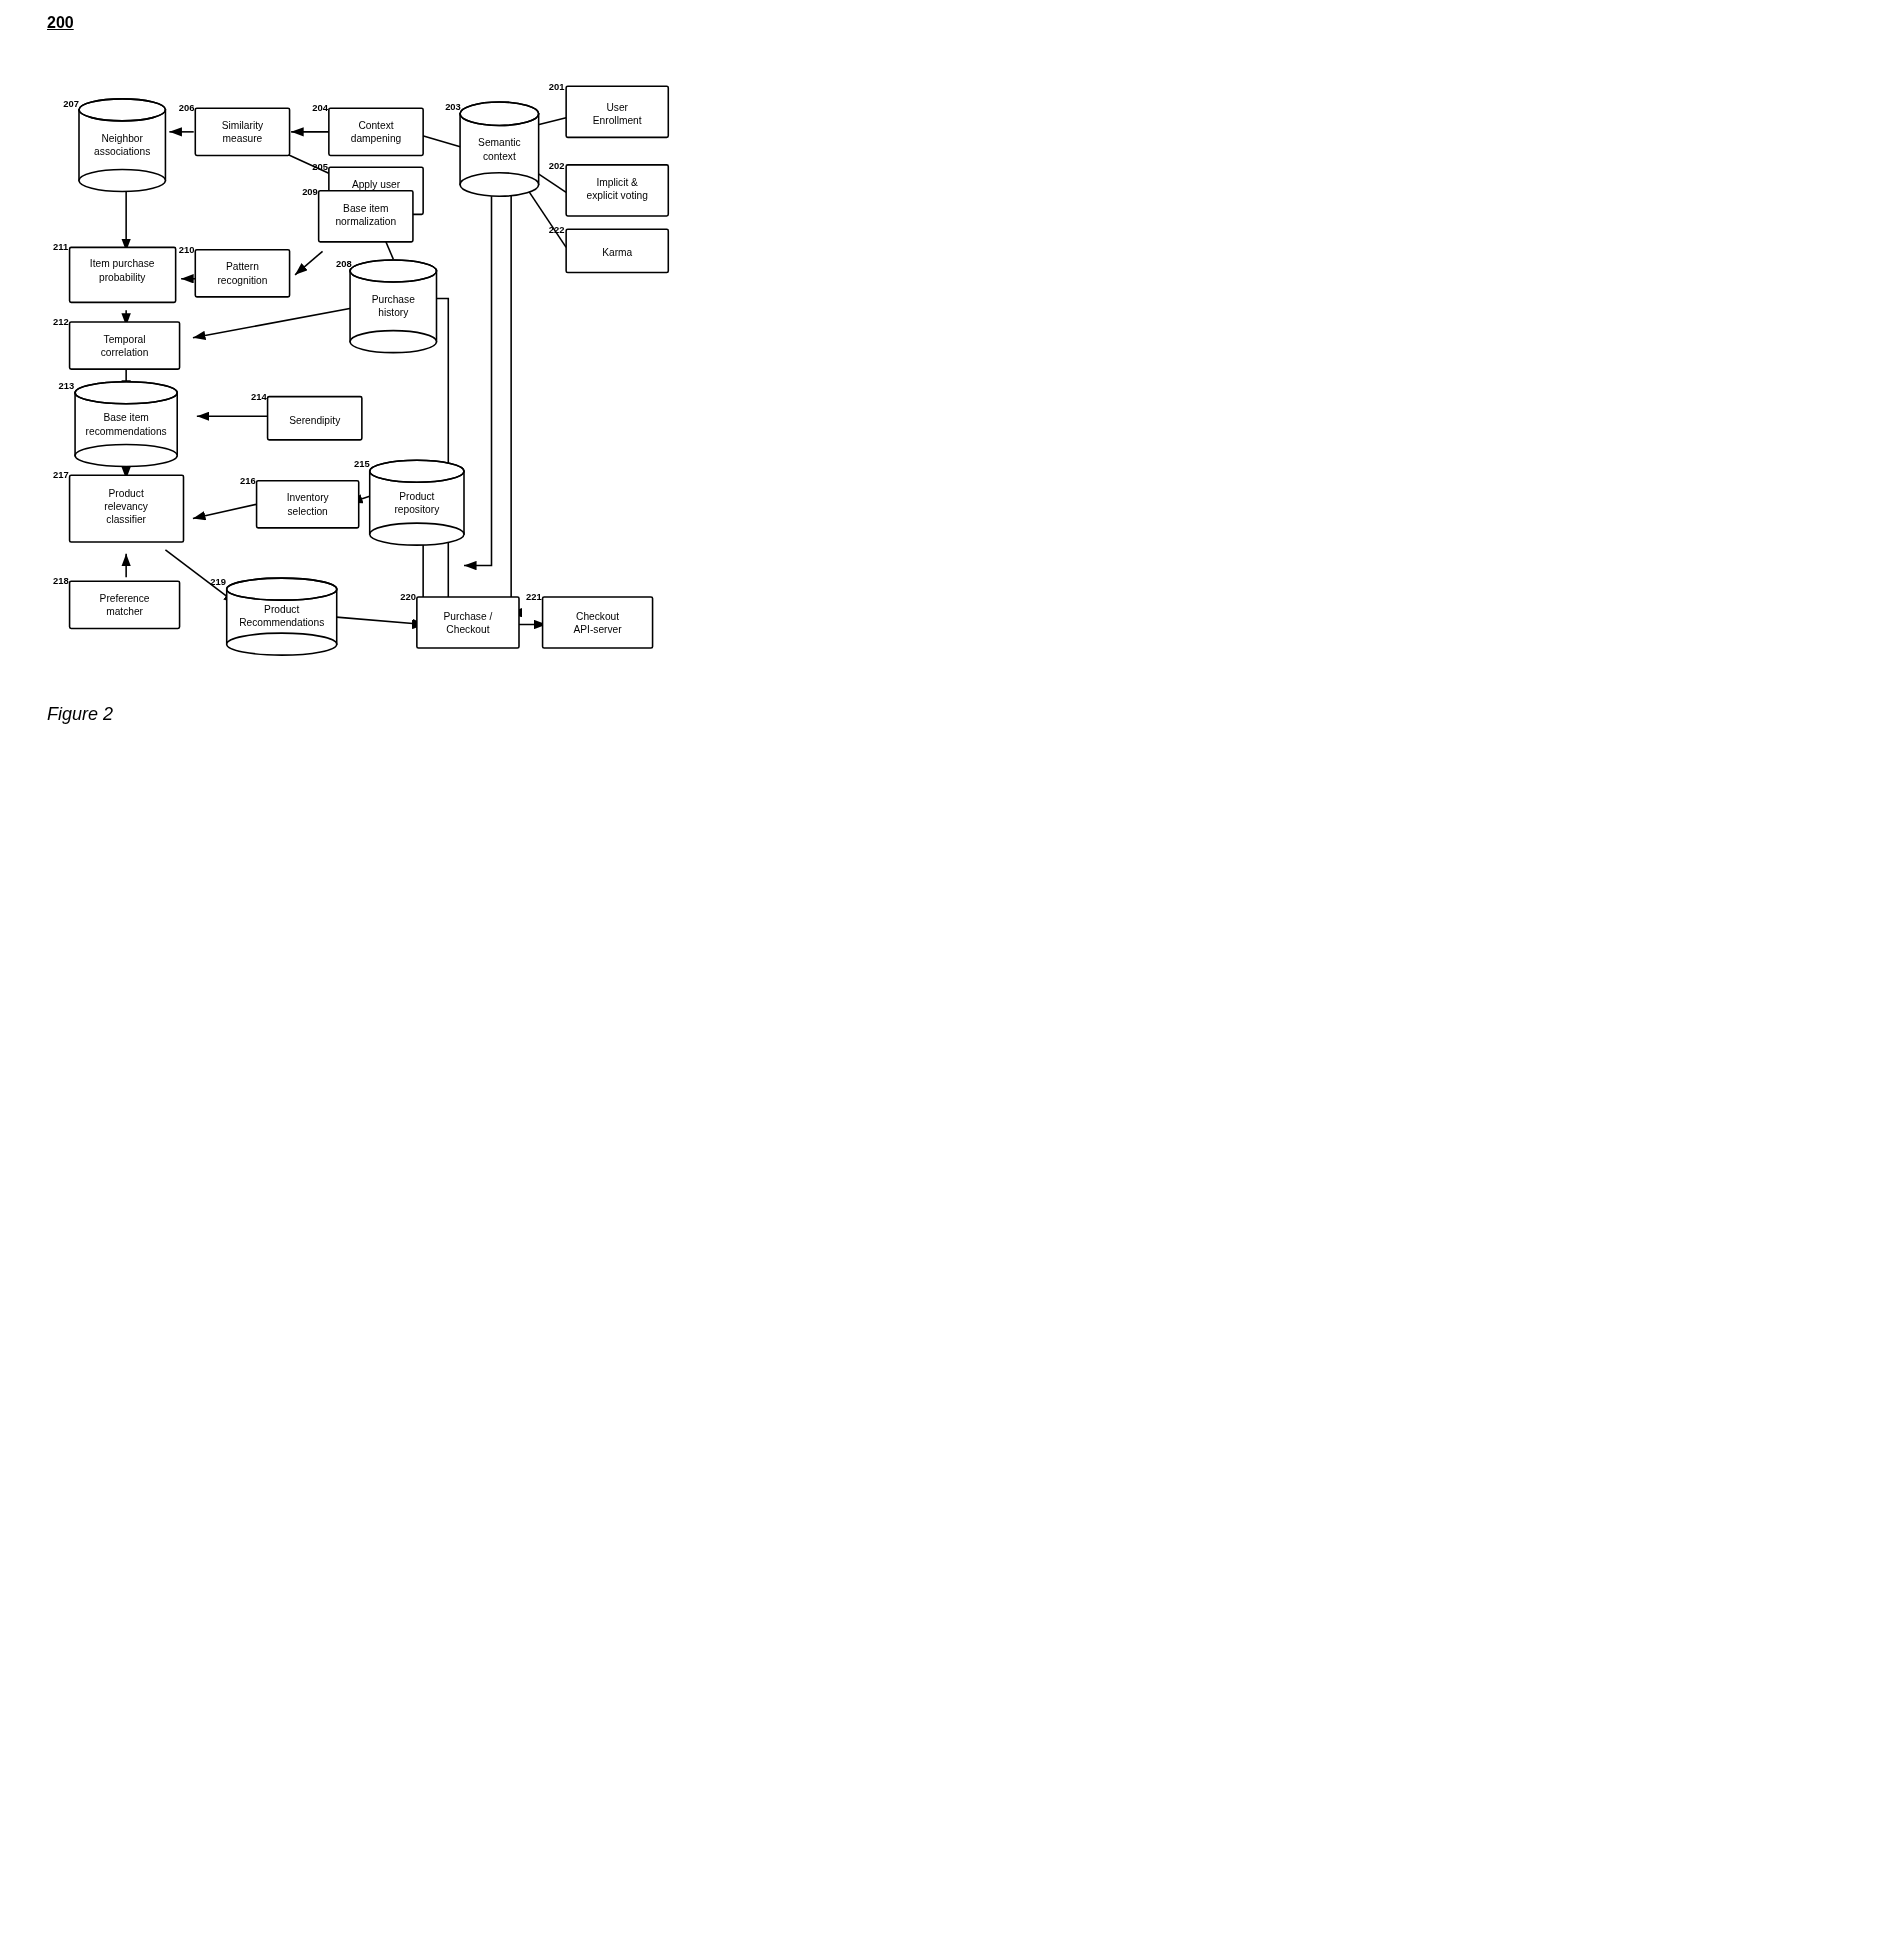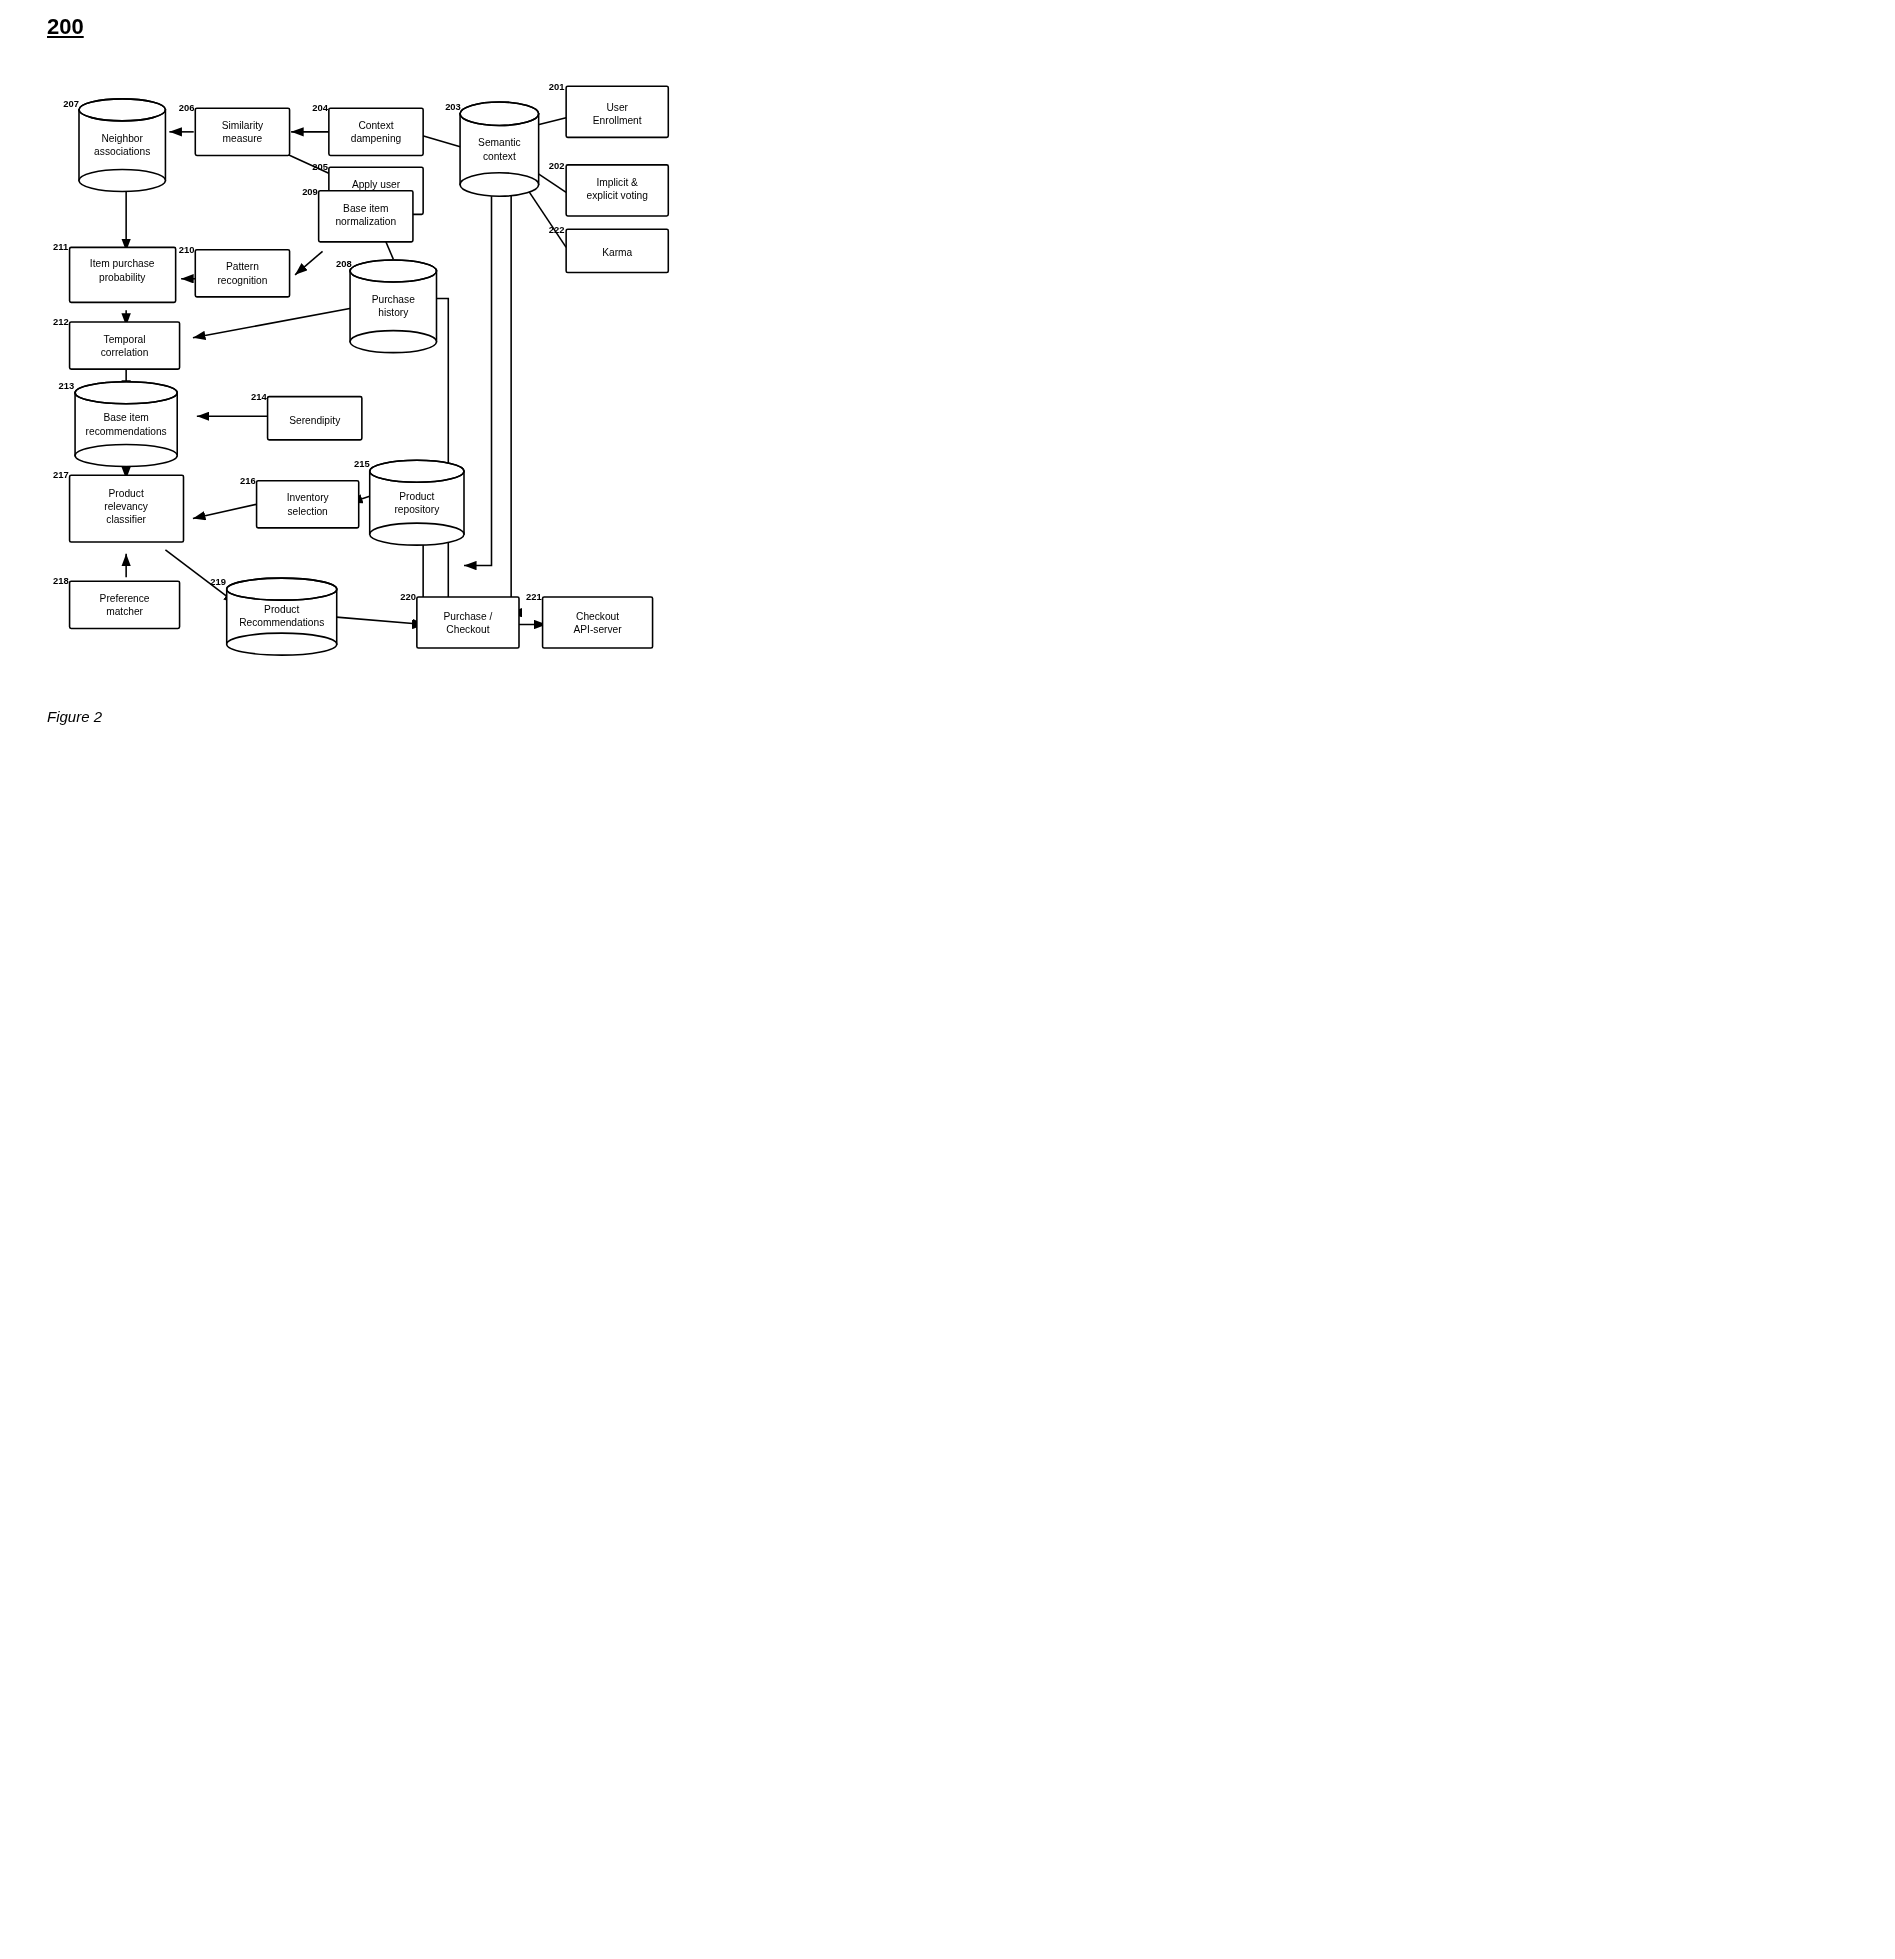--- a/index.html
+++ b/index.html
@@ -7,29 +7,29 @@
       background: #fff;
       font-family: Arial, sans-serif;
       width: 708px;
       min-height: 747px;
       position: relative;
     }
     .page-num {
       position: absolute;
       top: 14px;
       left: 47px;
-      font-size: 22px;
+      font-size: 16px;
       font-weight: bold;
       text-decoration: underline;
     }
     .figure-label {
       position: absolute;
       bottom: 22px;
       left: 47px;
-      font-size: 15px;
+      font-size: 18px;
       font-style: italic;
     }
     svg.diagram {
       position: absolute;
       top: 39px;
       left: 23.6px;
       width: 660px;
       height: 676px;
     }
     

